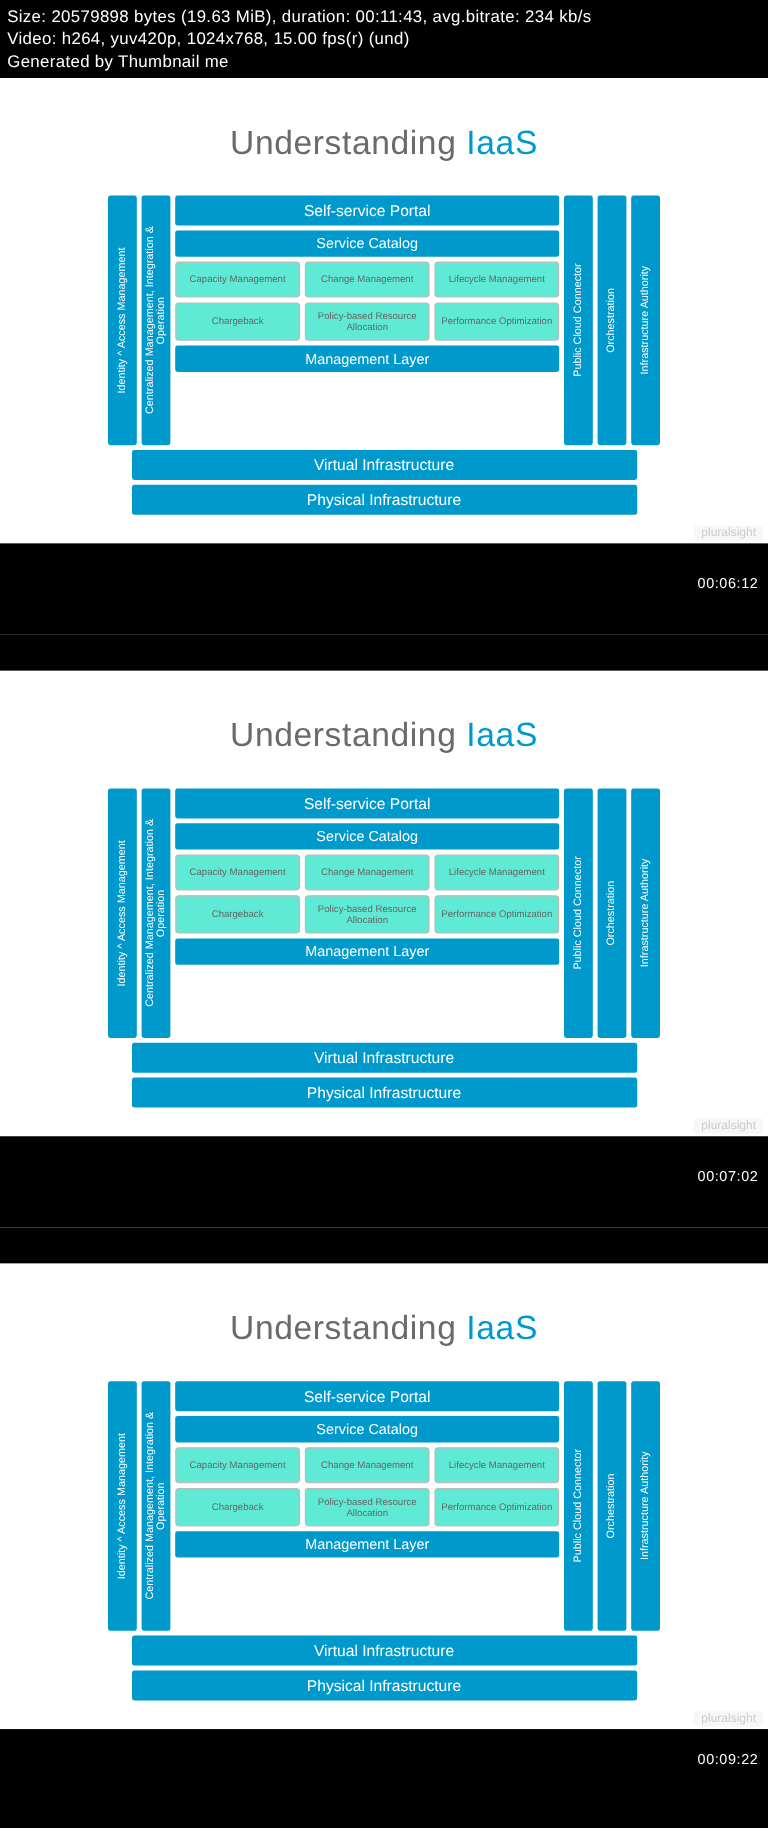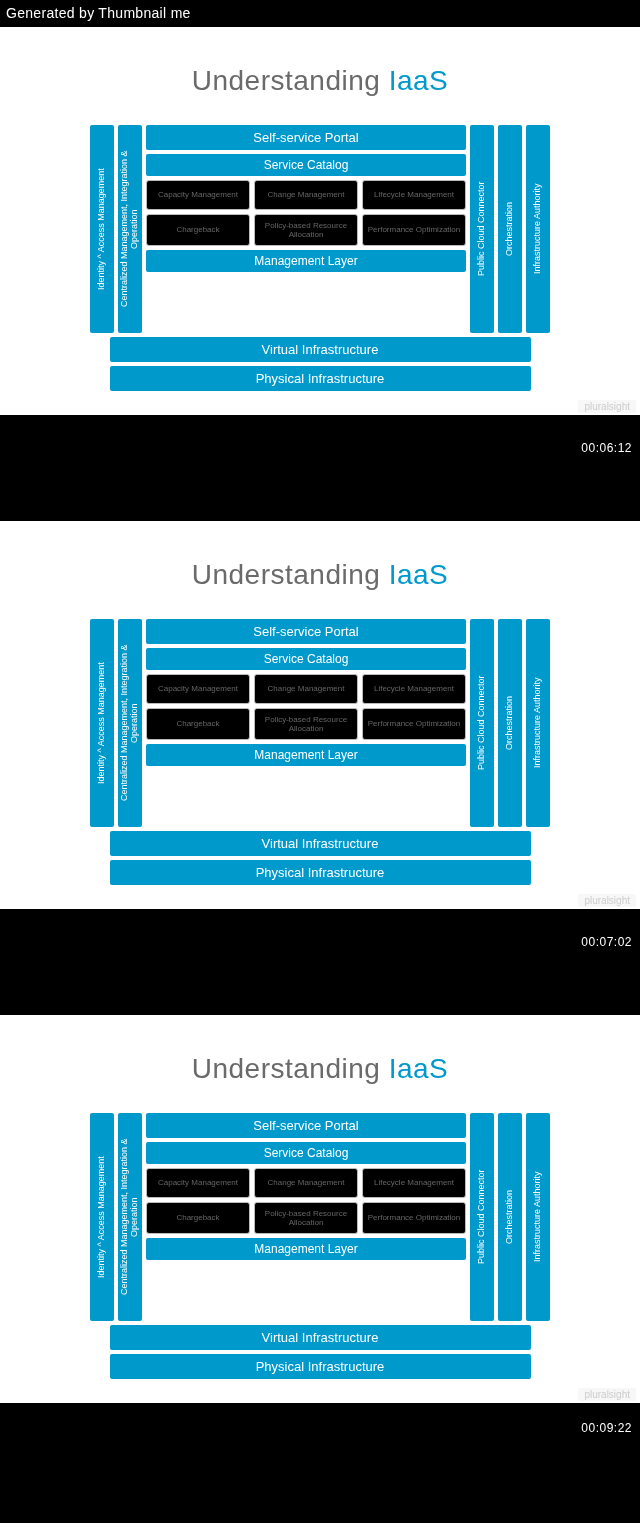--- a/index.html
+++ b/index.html
@@ -67,21 +67,21 @@
     padding: 5px 0;
     border-radius: 2px;
   }
   .hbar.small { font-size: 12px; padding: 4px 0; }
   .grid3 {
     display: grid;
     grid-template-columns: repeat(3, 1fr);
     gap: 4px;
   }
   .gbox {
-    background: #000000;
+    background: #5eead4;
     border: 1px solid #bbb;
     color: #666;
     font-size: 8px;
     text-align: center;
     padding: 6px 2px;
     border-radius: 3px;
     line-height: 1.15;
     display: flex;
     align-items: center;
     justify-content: center;
@@ -117,20 +117,22 @@
     color: #fff;
     letter-spacing: 0.5px;
   }
   .black-strip.last { height: 50px; }
   .black-strip.last .ts { top: 18px; }
 </style>
 </head>
 <body>
 
 <div class="meta-header">
+  <div>Size: 20579898 bytes (19.63 MiB), duration: 00:11:43, avg.bitrate: 234 kb/s</div>
+  <div>Video: h264, yuv420p, 1024x768, 15.00 fps(r) (und)</div>
   <div>Generated by Thumbnail me</div>
 </div>
 
 <div class="frame-block">
   <div class="frame-content">
     <div class="slide-title">
       <span>Understanding </span><span class="accent">IaaS</span>
     </div>
     <div class="diagram">
       <div class="vcol">

